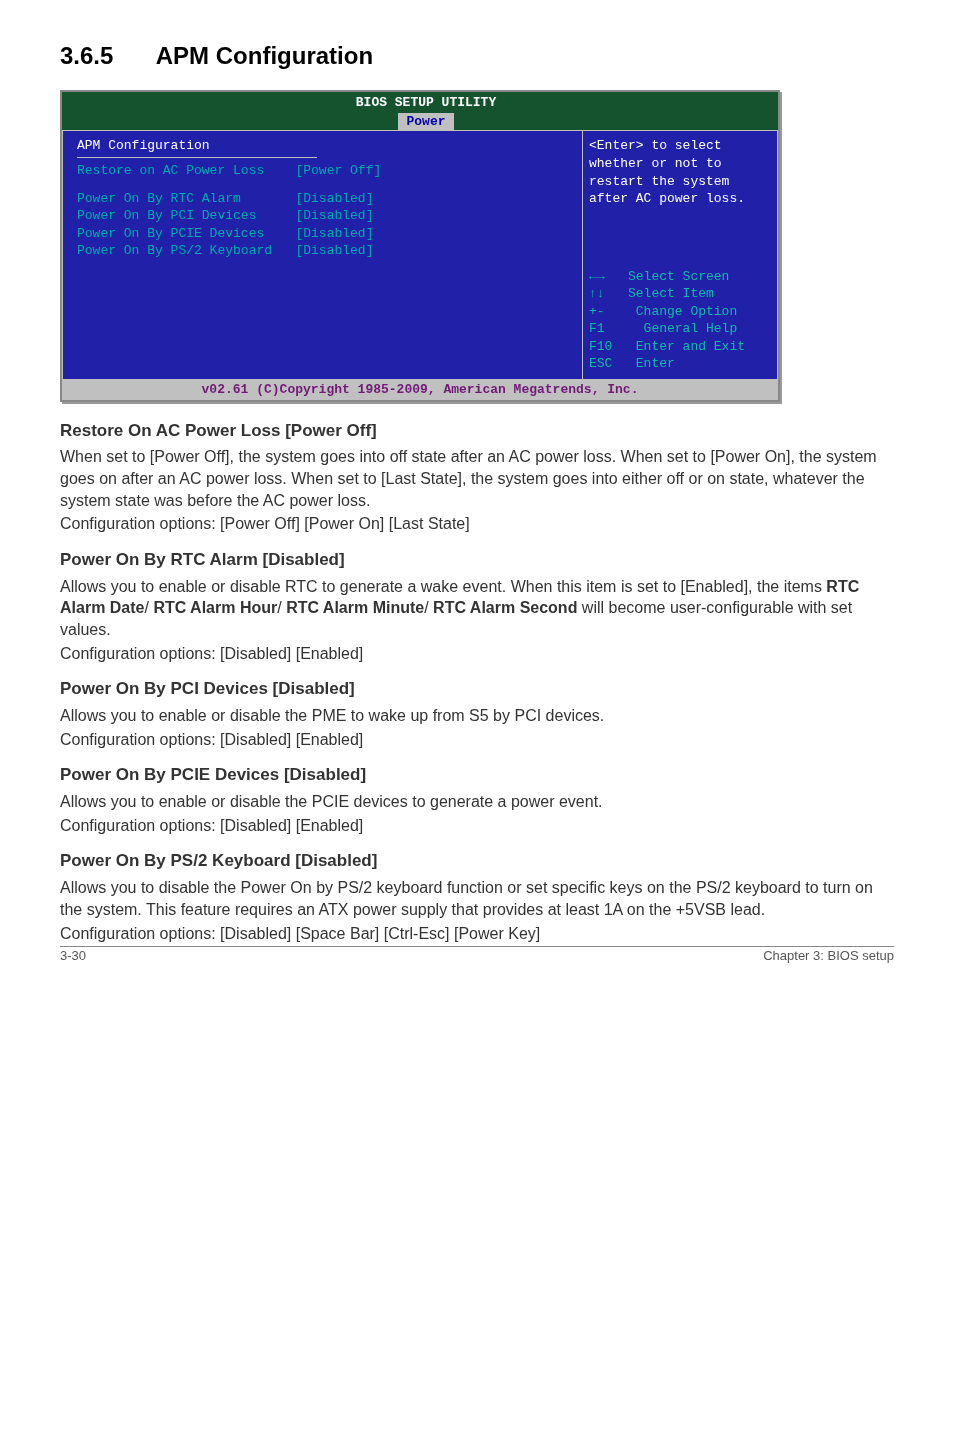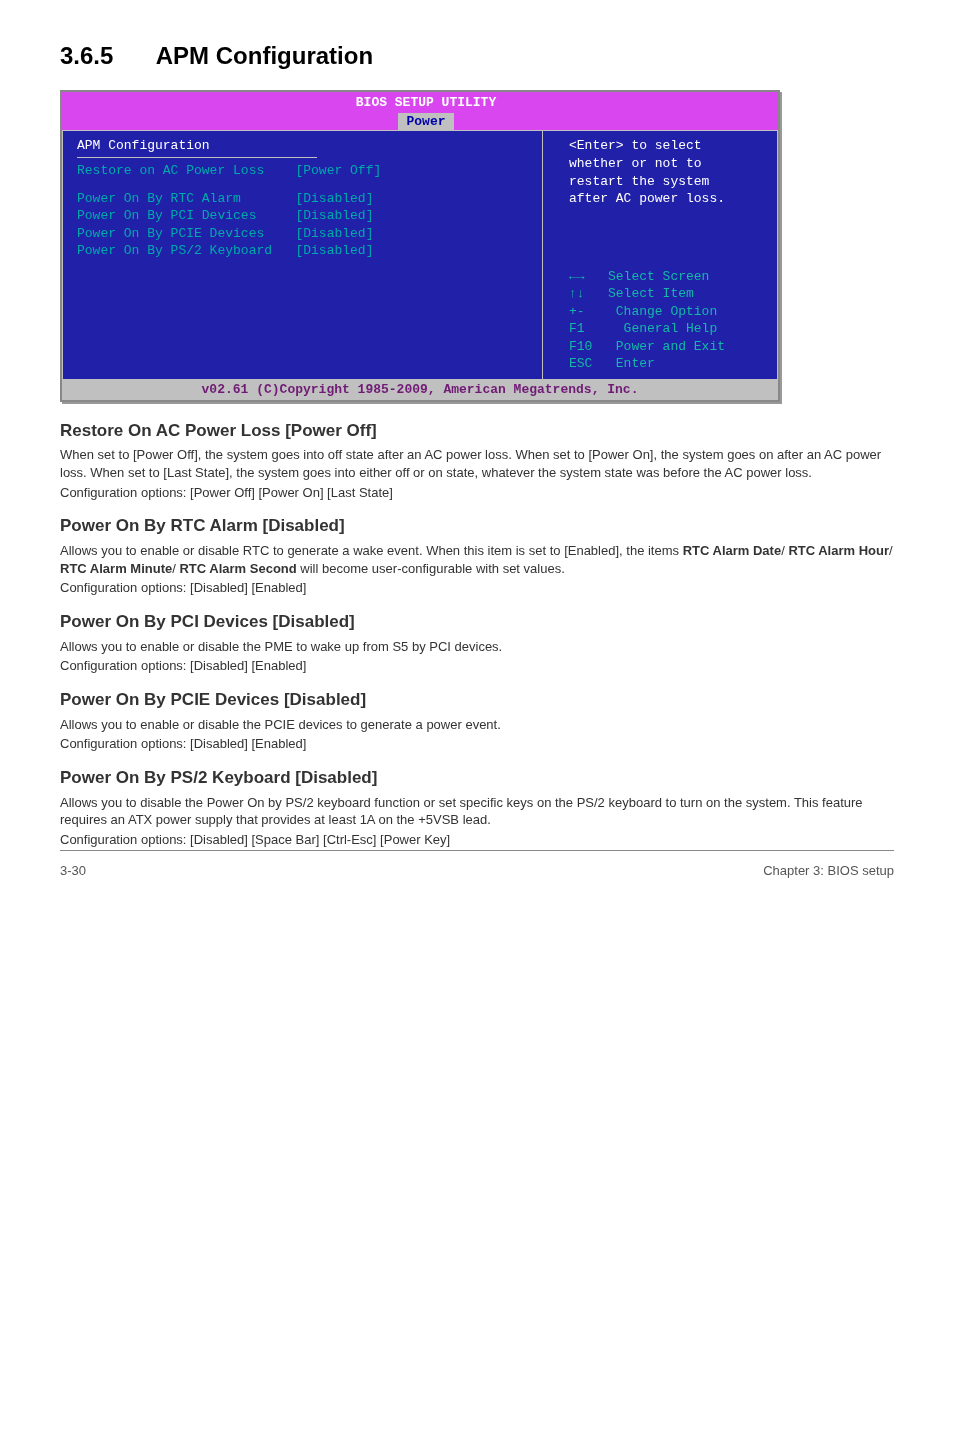--- a/index.html
+++ b/index.html
@@ -26,21 +26,21 @@
     font-family: "Courier New", monospace;
     font-size: 13px;
     color: #ffff66;
     box-shadow: 2px 2px 0 #999;
     margin-bottom: 18px;
   }
   .bios-header {
     text-align: center;
     padding: 2px 0 0 12px;
     font-weight: bold;
-    background: #d946ef;
+    background: #14532d;
   }
   .bios-header .title { color: #fff; }
   .bios-tab {
     display: inline-block;
     background: #c0c0c0;
     color: #0000a8;
     padding: 0 8px;
     margin-top: 1px;
   }
   .bios-body { display: flex; }
@@ -48,51 +48,51 @@
     flex: 1;
     border: 1px solid #c0c0c0;
     border-right: none;
     padding: 6px 14px 40px 14px;
     color: #00aaaa;
   }
   .bios-left .cfg-title { color: #ffffff; margin-bottom: 2px; }
   .bios-left .divider { border-top: 1px solid #c0c0c0; margin: 2px 0 4px 0; width: 240px; }
   .bios-row { white-space: pre; }
   .bios-right {
-    width: 236px;
+    width: 196px;
     border: 1px solid #c0c0c0;
-    padding: 6px 26px;
+    padding: 6px 6px;
     color: #ffffff;
   }
   .bios-right .hint { color: #ffffff; margin-bottom: 60px; }
   .bios-right .keys { color: #14b8a6; white-space: pre; }
   .bios-footer {
     background: #c0c0c0;
     color: #701a75;
     text-align: center;
     font-weight: bold;
     padding: 1px 0;
   }
   h3.sub {
     font-size: 17px;
     font-weight: bold;
     color: #333;
     margin-top: 14px;
     margin-bottom: 4px;
   }
   p.body {
-    font-size: 13px;
+    font-size: 16px;
     color: #333;
     margin-bottom: 2px;
   }
   .footer-row {
     display: flex;
     justify-content: space-between;
     border-top: 1px solid #888;
-    padding-top: 11px;
+    padding-top: 0;
     font-size: 13px;
     color: #555;
   }
 </style>
 </head>
 <body>
 
 <div class="section-title">
   <span class="num">3.6.5</span>
   <span>APM Configuration</span>
@@ -110,21 +110,21 @@
       <div id="bios-rows">
           <div class="bios-row" style="margin-bottom: 10px;">Restore on AC Power Loss    [Power Off]</div>
           <div class="bios-row">Power On By RTC Alarm       [Disabled]</div>
           <div class="bios-row">Power On By PCI Devices     [Disabled]</div>
           <div class="bios-row">Power On By PCIE Devices    [Disabled]</div>
           <div class="bios-row">Power On By PS/2 Keyboard   [Disabled]</div>
         </div>
     </div>
     <div class="bios-right">
       <div class="hint">&lt;Enter&gt; to select whether or not to restart the system after AC power loss.</div>
-      <div class="keys" id="bios-keys"><div>←→   Select Screen</div><div>↑↓   Select Item</div><div>+-    Change Option</div><div>F1     General Help</div><div>F10   Power and Exit</div><div>ESC   Enter</div></div>
+      <div class="keys" id="bios-keys"><div>←→   Select Screen</div><div>↑↓   Select Item</div><div>+-    Change Option</div><div>F1     General Help</div><div>F10   Enter and Exit</div><div>ESC   Enter</div></div>
     </div>
   </div>
   <div class="bios-footer">v02.61 (C)Copyright 1985-2009, American Megatrends, Inc.</div>
 </div>
 
 <div id="subsections">
     <h3 class="sub">Restore On AC Power Loss [Power Off]</h3>
     <p class="body">When set to [Power Off], the system goes into off state after an AC power loss. When set to [Power On], the system goes on after an AC power loss. When set to [Last State], the system goes into either off or on state, whatever the system state was before the AC power loss.</p>
     <p class="body">Configuration options: [Power Off] [Power On] [Last State]</p>
     <h3 class="sub">Power On By RTC Alarm [Disabled]</h3>

